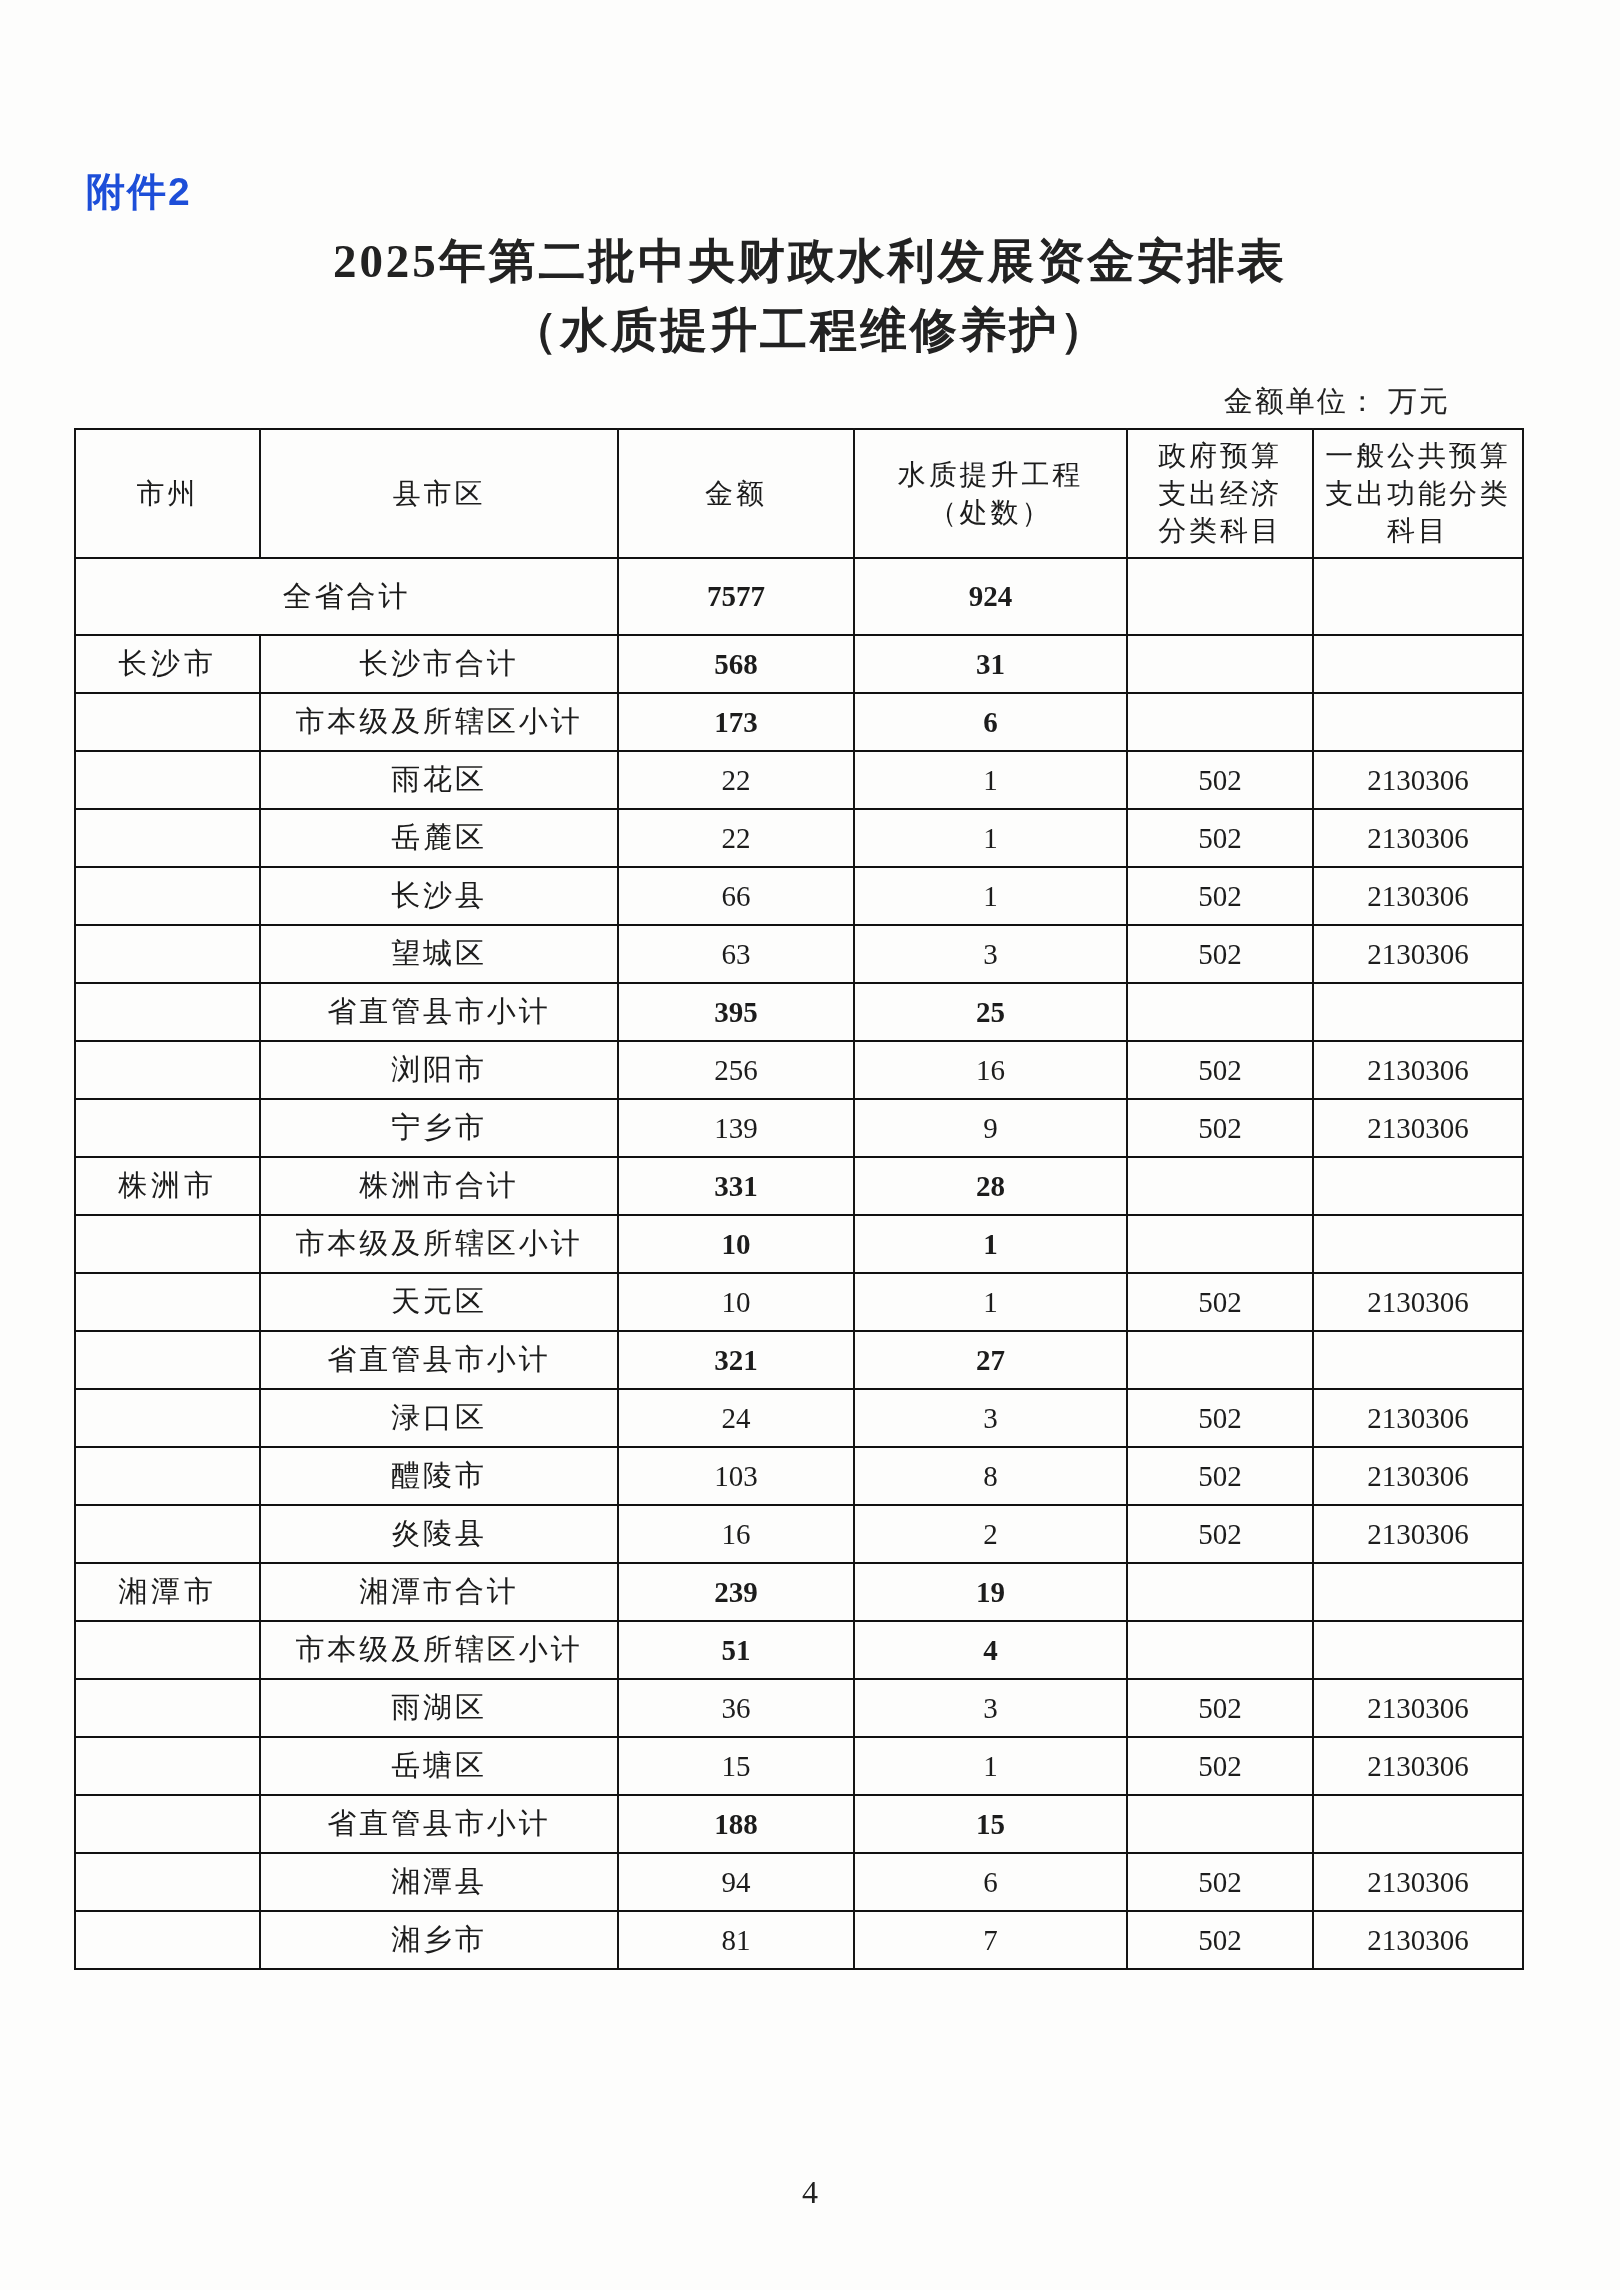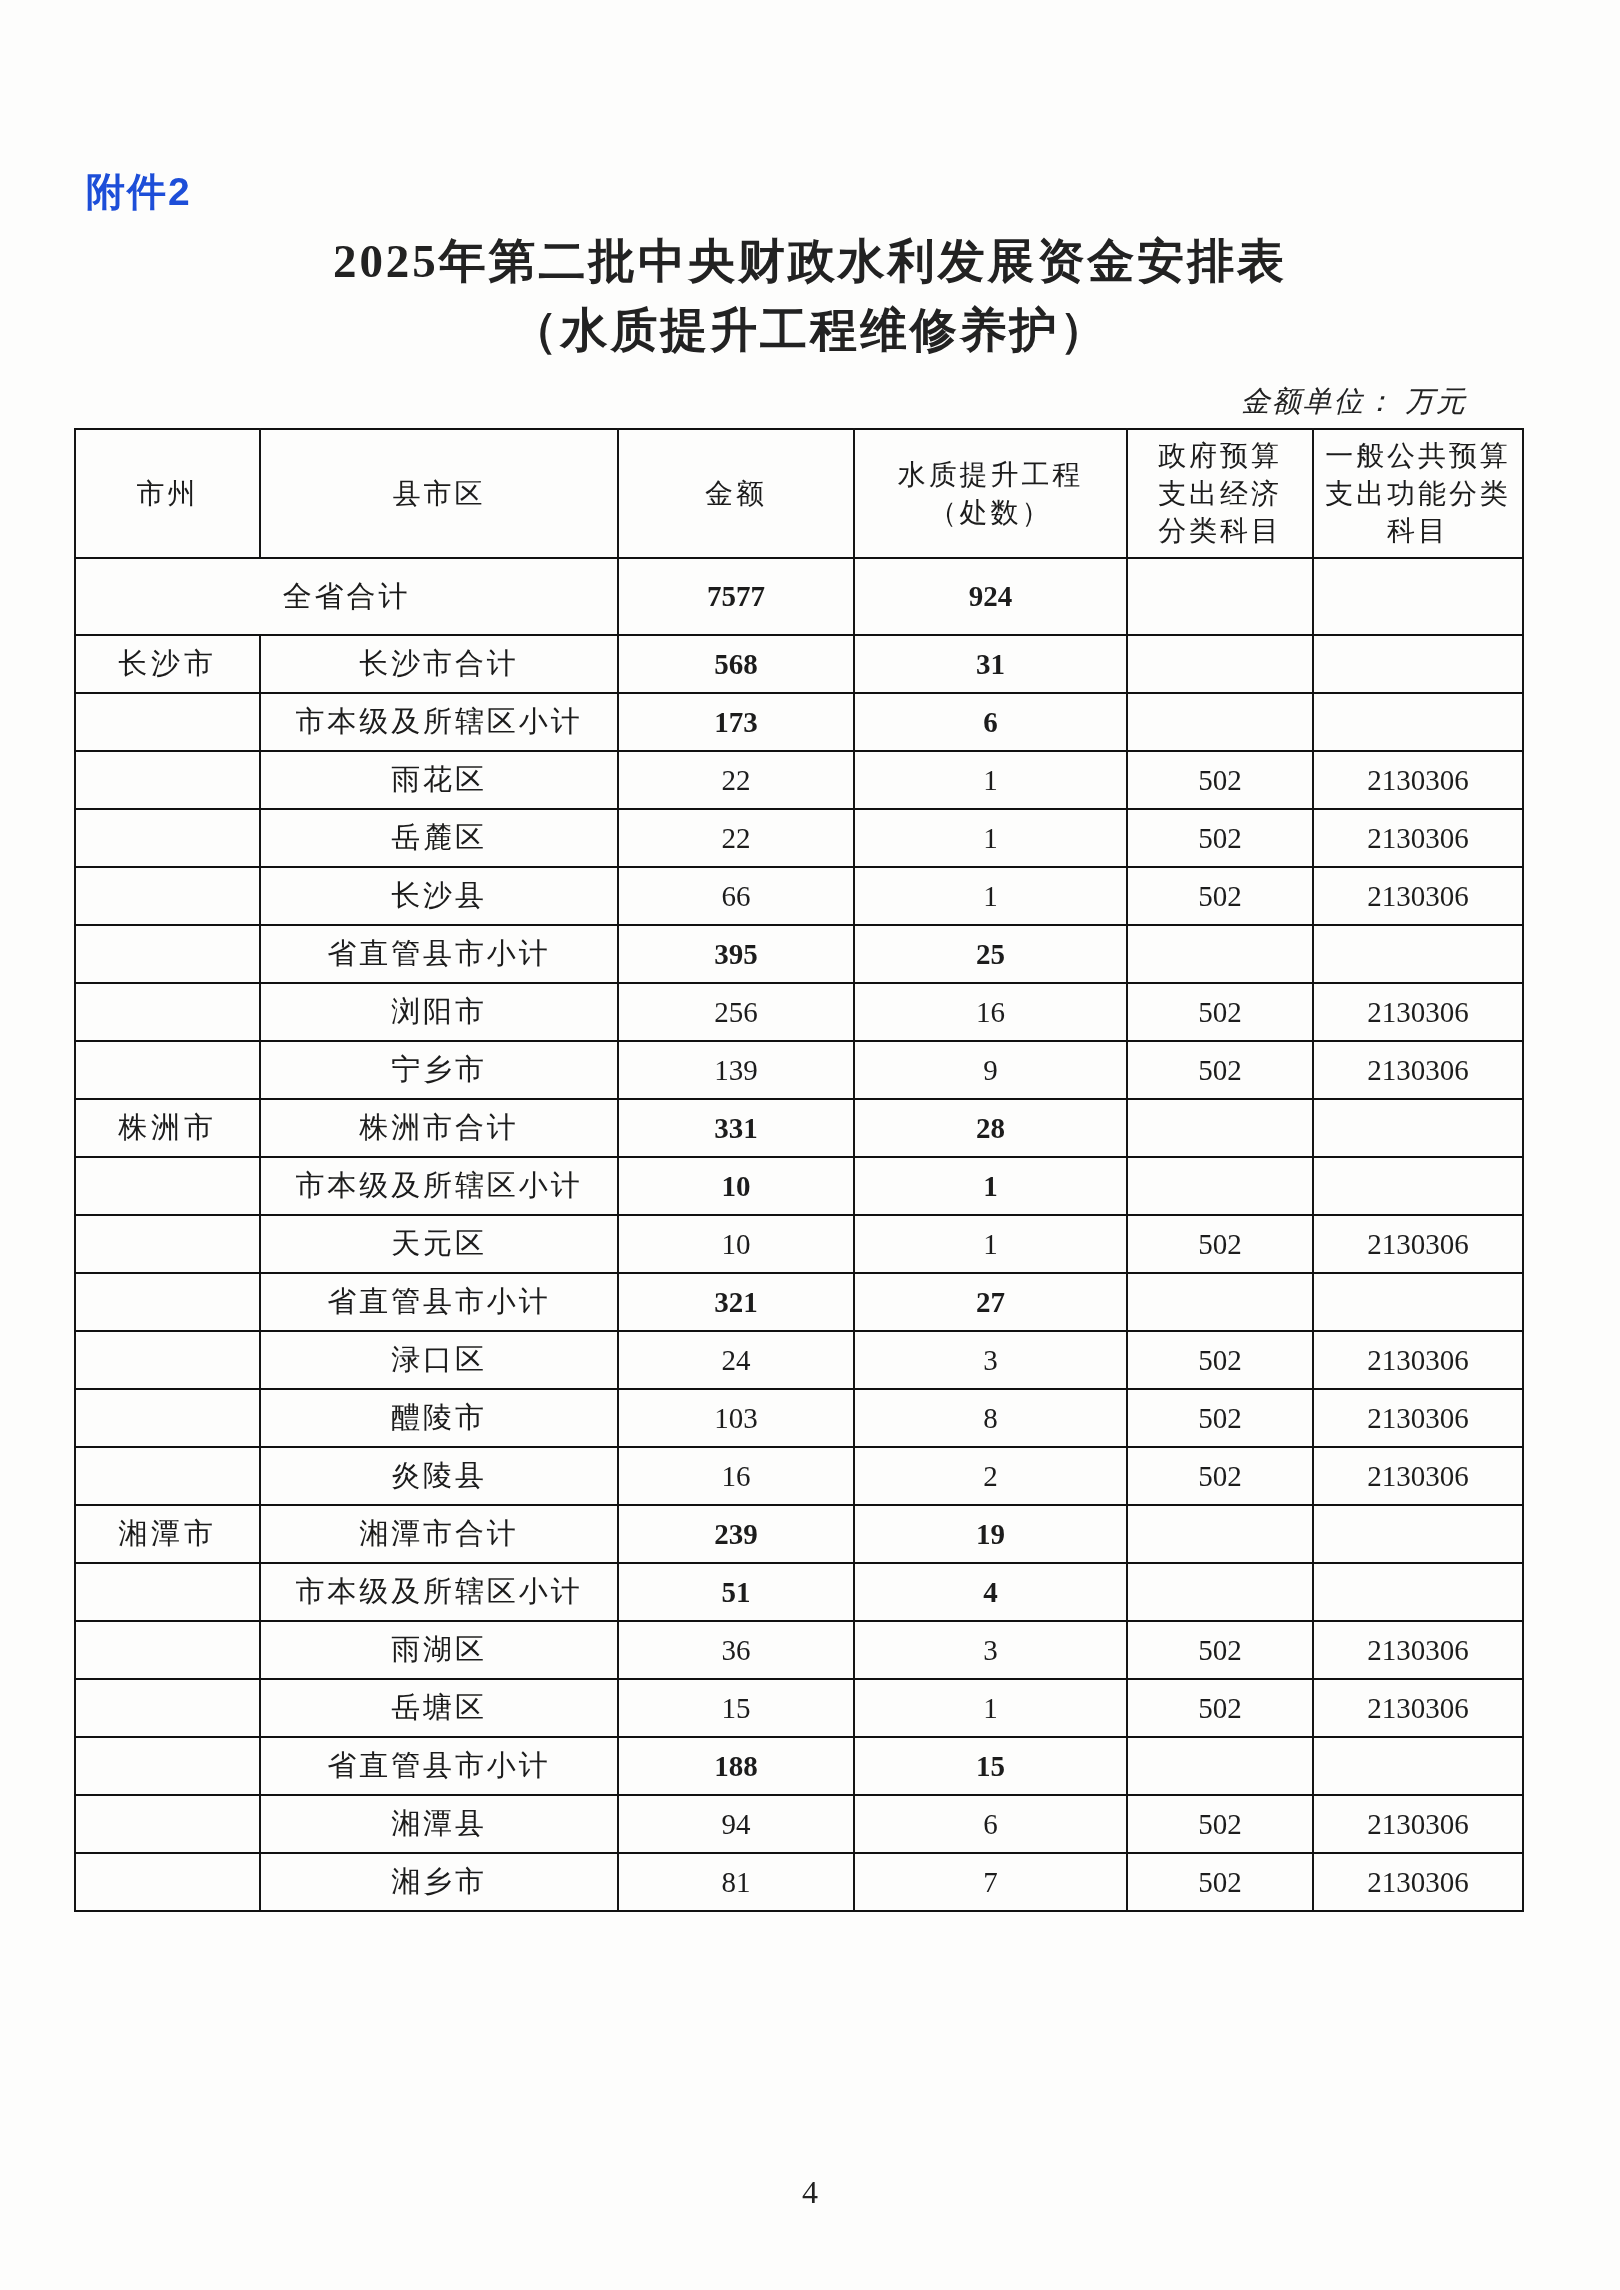--- a/index.html
+++ b/index.html
@@ -16,22 +16,22 @@
     font-family:"Liberation Sans","DejaVu Sans",sans-serif;
     font-weight:700;font-size:39px;letter-spacing:2px;color:#1d4ed8;
   }
   .title-block{
     position:absolute;left:0;top:238px;width:1620px;
     text-align:center;font-weight:700;color:#222;
   }
   .title-line1{font-size:47px;letter-spacing:2.9px;line-height:1.0;}
   .title-line2{font-size:47px;letter-spacing:2.9px;line-height:1.0;margin-top:21.6px;}
   .unit-note{
-    position:absolute;top:382px;left:80px;width:1387px;
-    text-align:right;font-size:29px;letter-spacing:2px;color:#222;font-style:italic;
+    position:absolute;top:382px;left:63px;width:1387px;
+    text-align:right;font-size:29px;letter-spacing:2px;color:#222;
   }
   table.alloc{
     position:absolute;left:74px;top:428px;
     width:1449px;
     border-collapse:collapse;table-layout:fixed;
     background:transparent;
   }
   table.alloc td, table.alloc th{
     border-left:2px solid #151515;
     border-right:2px solid #151515;
@@ -139,20 +139,28 @@
         <td class="code">2130306</td>
       </tr>
       <tr class="row-detail">
         <td class="cell-city"></td>
         <td class="cell-county-left">长沙县</td>
         <td class="num">66</td>
         <td class="num">1</td>
         <td class="code">502</td>
         <td class="code">2130306</td>
       </tr>
+      <tr class="row-detail">
+        <td class="cell-city"></td>
+        <td class="cell-county-left">望城区</td>
+        <td class="num">63</td>
+        <td class="num">3</td>
+        <td class="code">502</td>
+        <td class="code">2130306</td>
+      </tr>
       <tr class="row-subtotal">
         <td class="cell-city"></td>
         <td class="cell-county-left">省直管县市小计</td>
         <td class="num">395</td>
         <td class="num">25</td>
         <td class="code"></td>
         <td class="code"></td>
       </tr>
       <tr class="row-detail">
         <td class="cell-city"></td>

